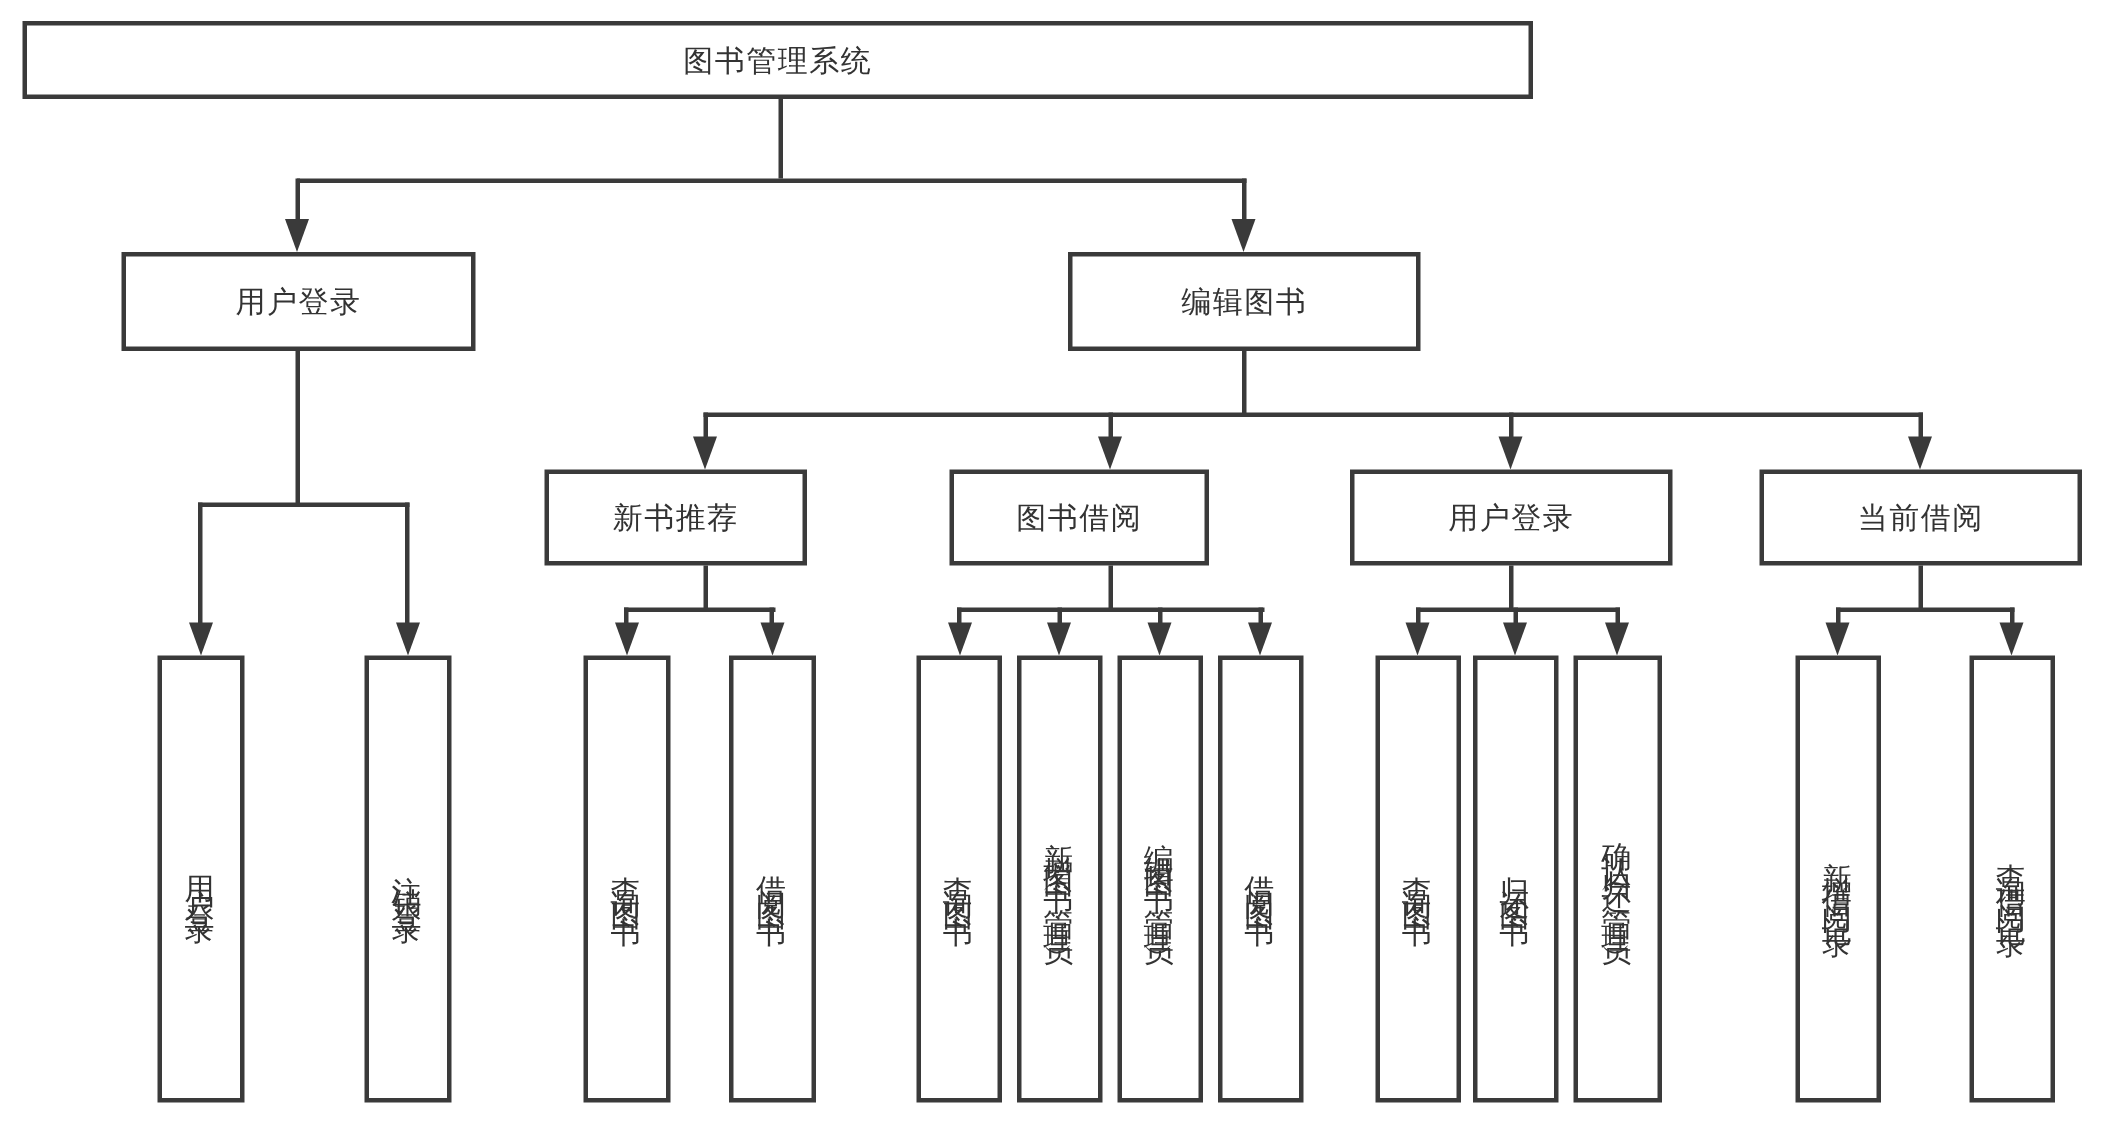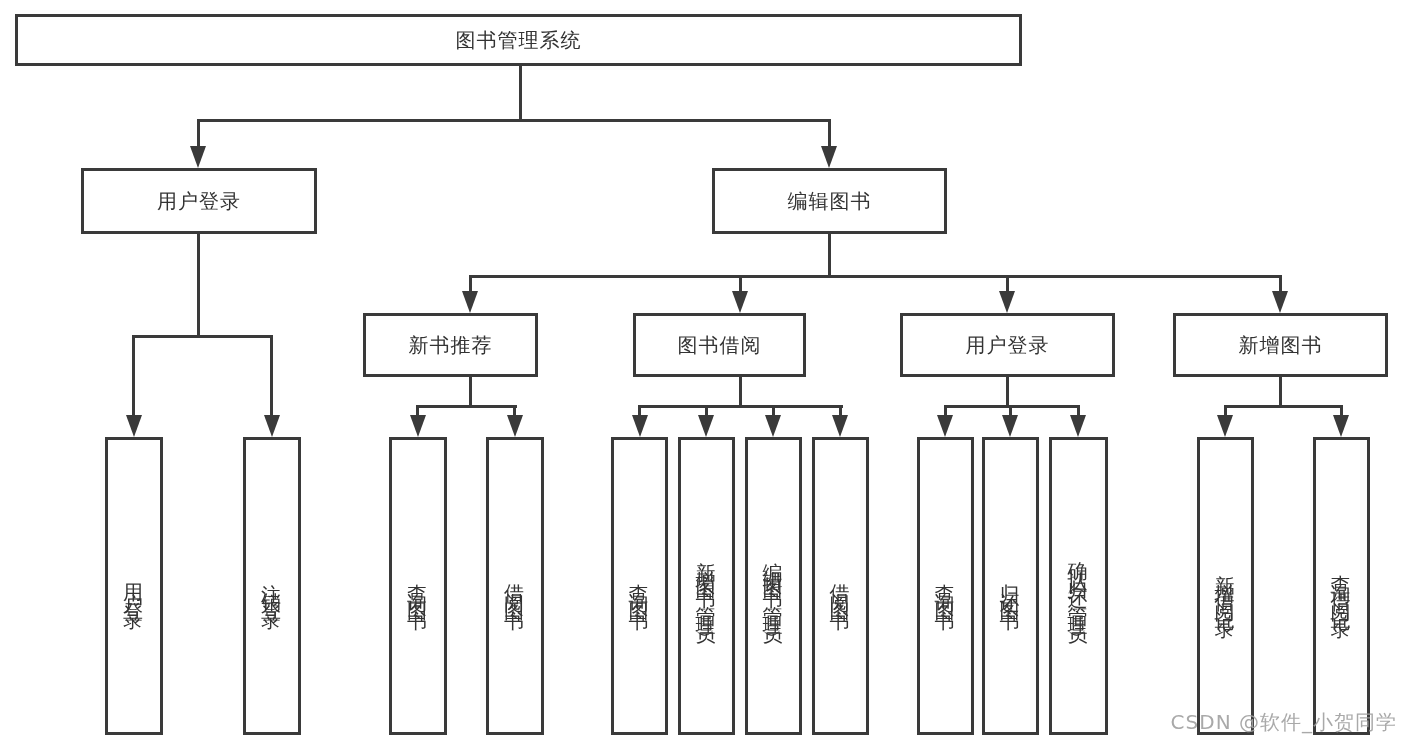--- a/index.html
+++ b/index.html
@@ -81,21 +81,21 @@
   <div class="box" style="left:363px;top:313px;width:175px;height:64px">
     <span class="lbl">新书推荐</span>
   </div>
   <div class="box" style="left:633px;top:313px;width:173px;height:64px">
     <span class="lbl">图书借阅</span>
   </div>
   <div class="box" style="left:900px;top:313px;width:215px;height:64px">
     <span class="lbl">用户登录</span>
   </div>
   <div class="box" style="left:1173px;top:313px;width:215px;height:64px">
-    <span class="lbl">新增图书</span>
+    <span class="lbl">当前借阅</span>
   </div>
 
   <div class="vline" style="left:469px;top:377px;height:31px"></div>
   <div class="vline" style="left:739px;top:377px;height:31px"></div>
   <div class="vline" style="left:1006px;top:377px;height:31px"></div>
   <div class="vline" style="left:1279px;top:377px;height:31px"></div>
 
   <div class="hline" style="left:416px;top:405px;width:101px"></div>
   <div class="hline" style="left:638px;top:405px;width:205px"></div>
   <div class="hline" style="left:944px;top:405px;width:136px"></div>
@@ -161,15 +161,14 @@
     <span class="lbl">确认归还（管理员）</span>
   </div>
 
   <div class="box leaf" style="left:1197px;top:437px;width:57px;height:298px">
     <span class="lbl">新增借阅记录</span>
   </div>
   <div class="box leaf" style="left:1313px;top:437px;width:57px;height:298px">
     <span class="lbl">查询借阅记录</span>
   </div>
 
-  <div class="watermark">CSDN @软件_小贺同学</div>
 
 </div>
 
 </body></html>

